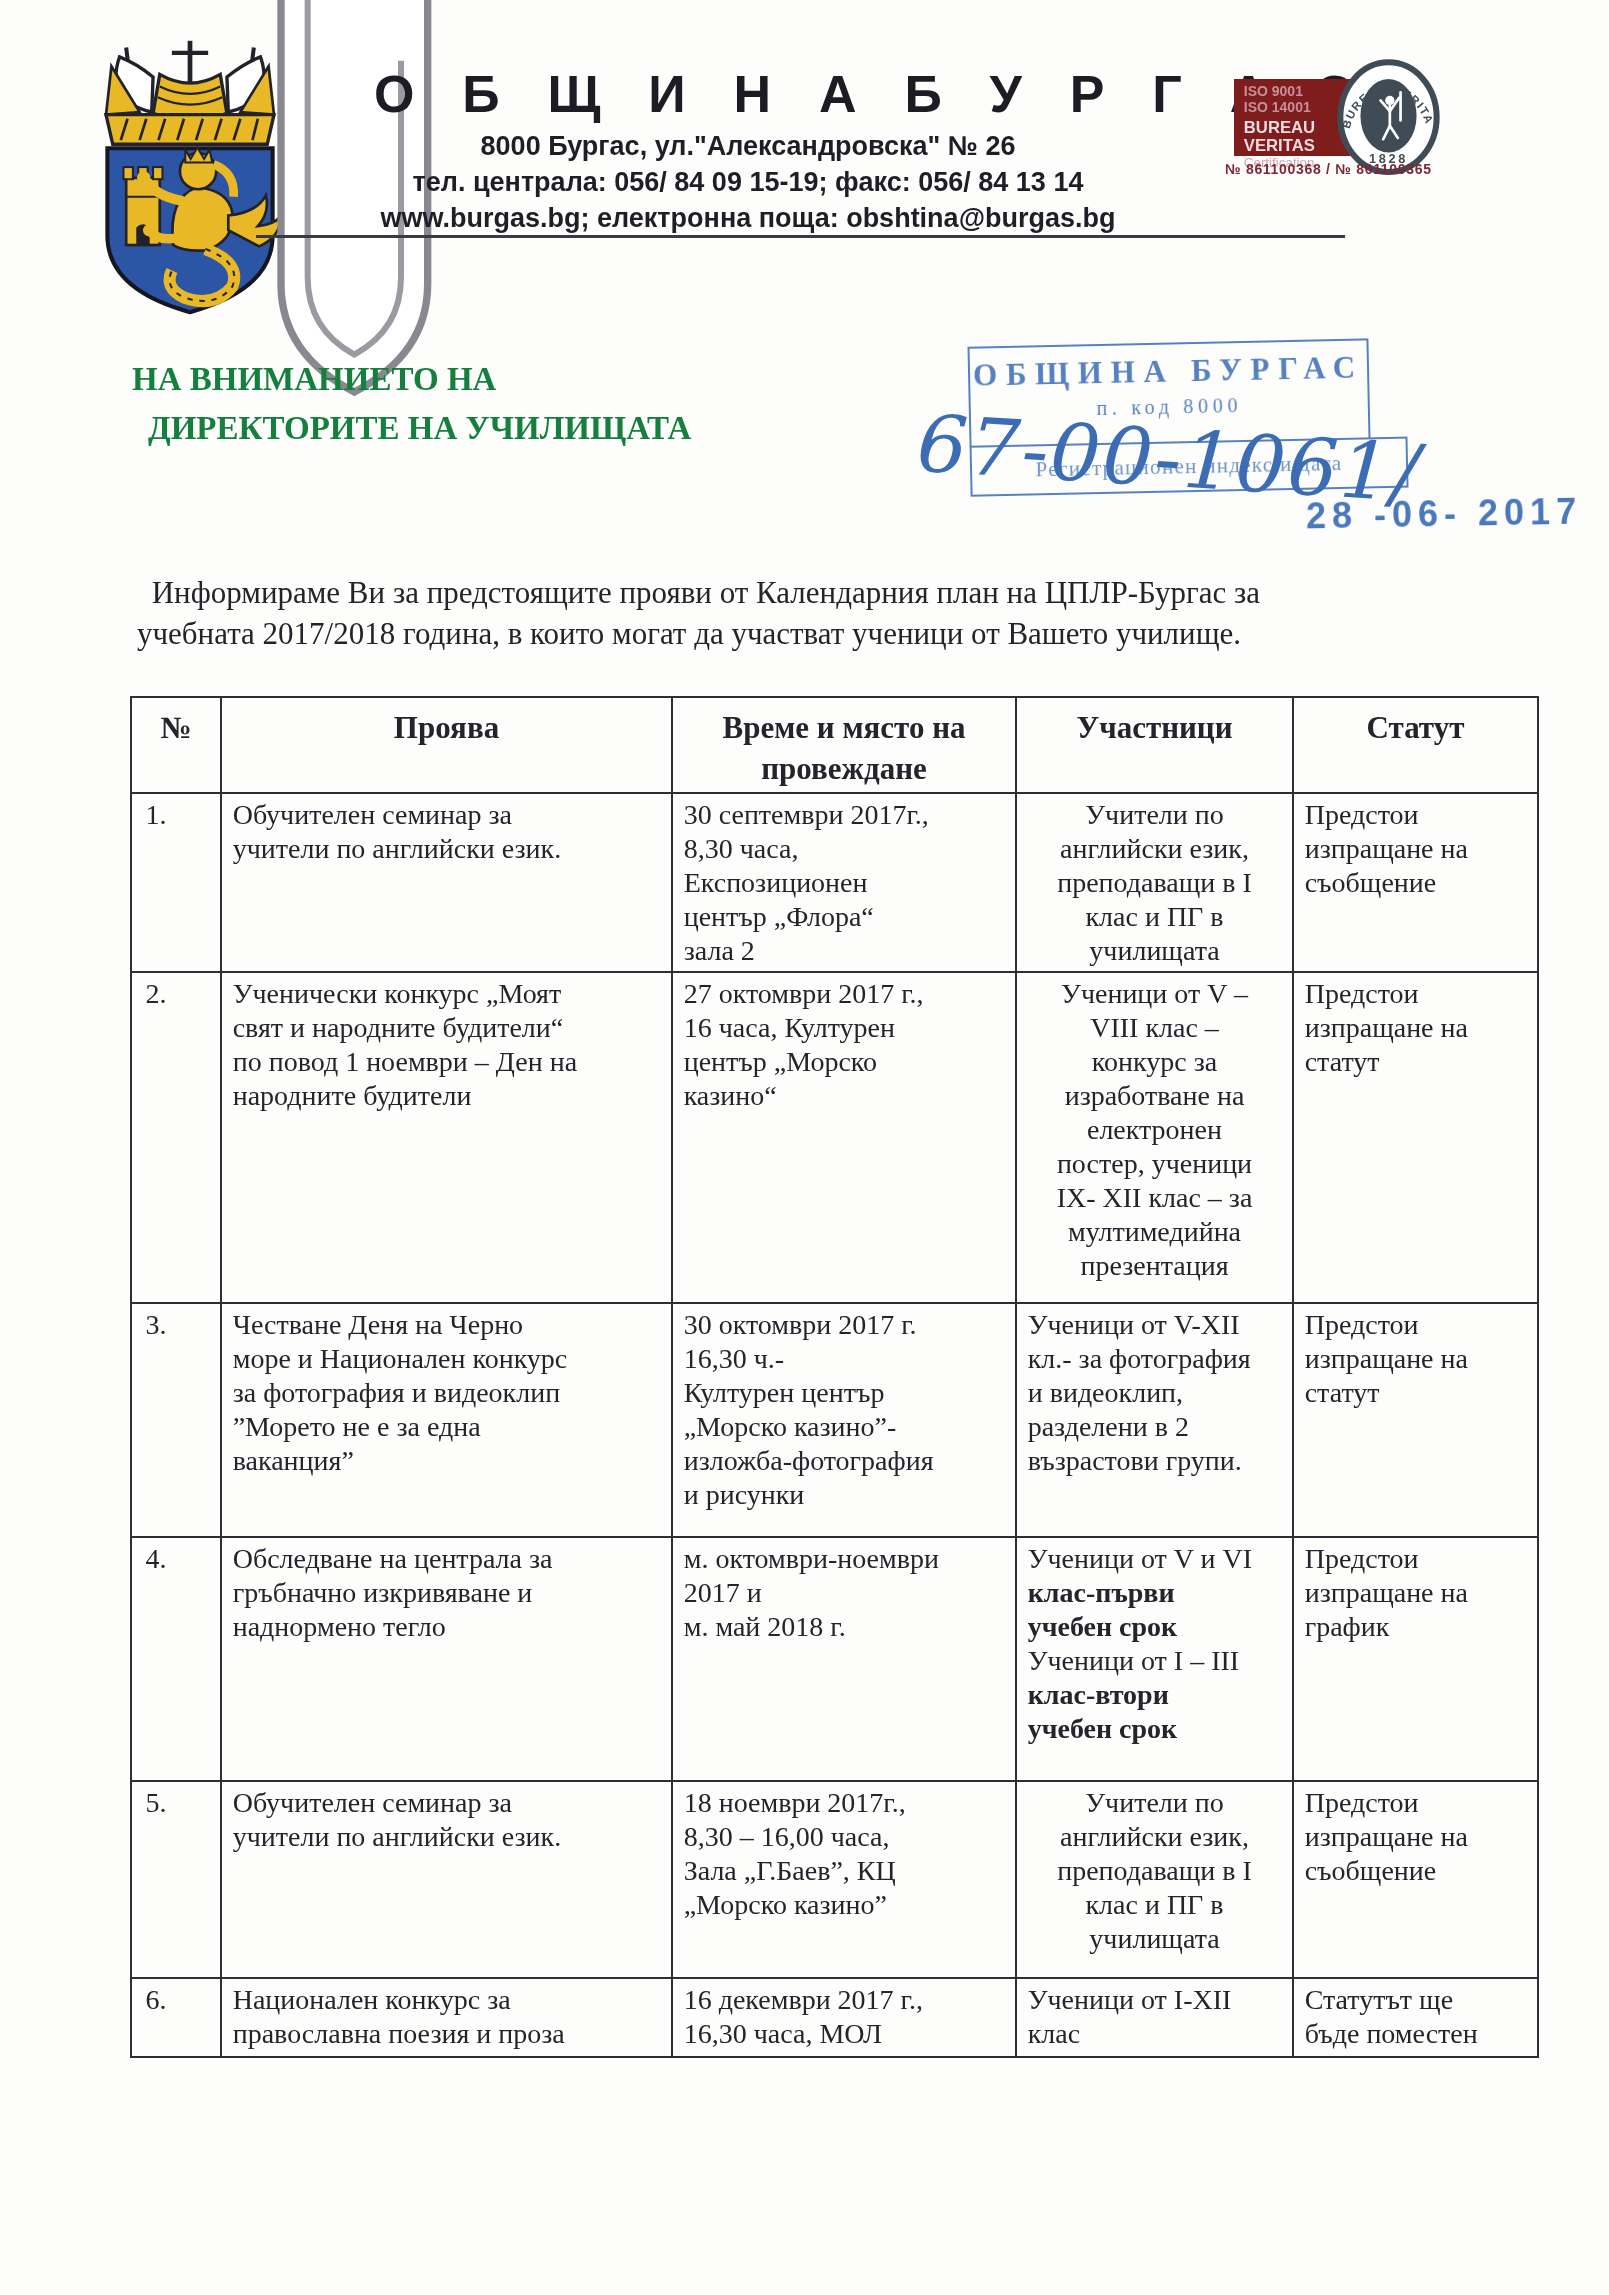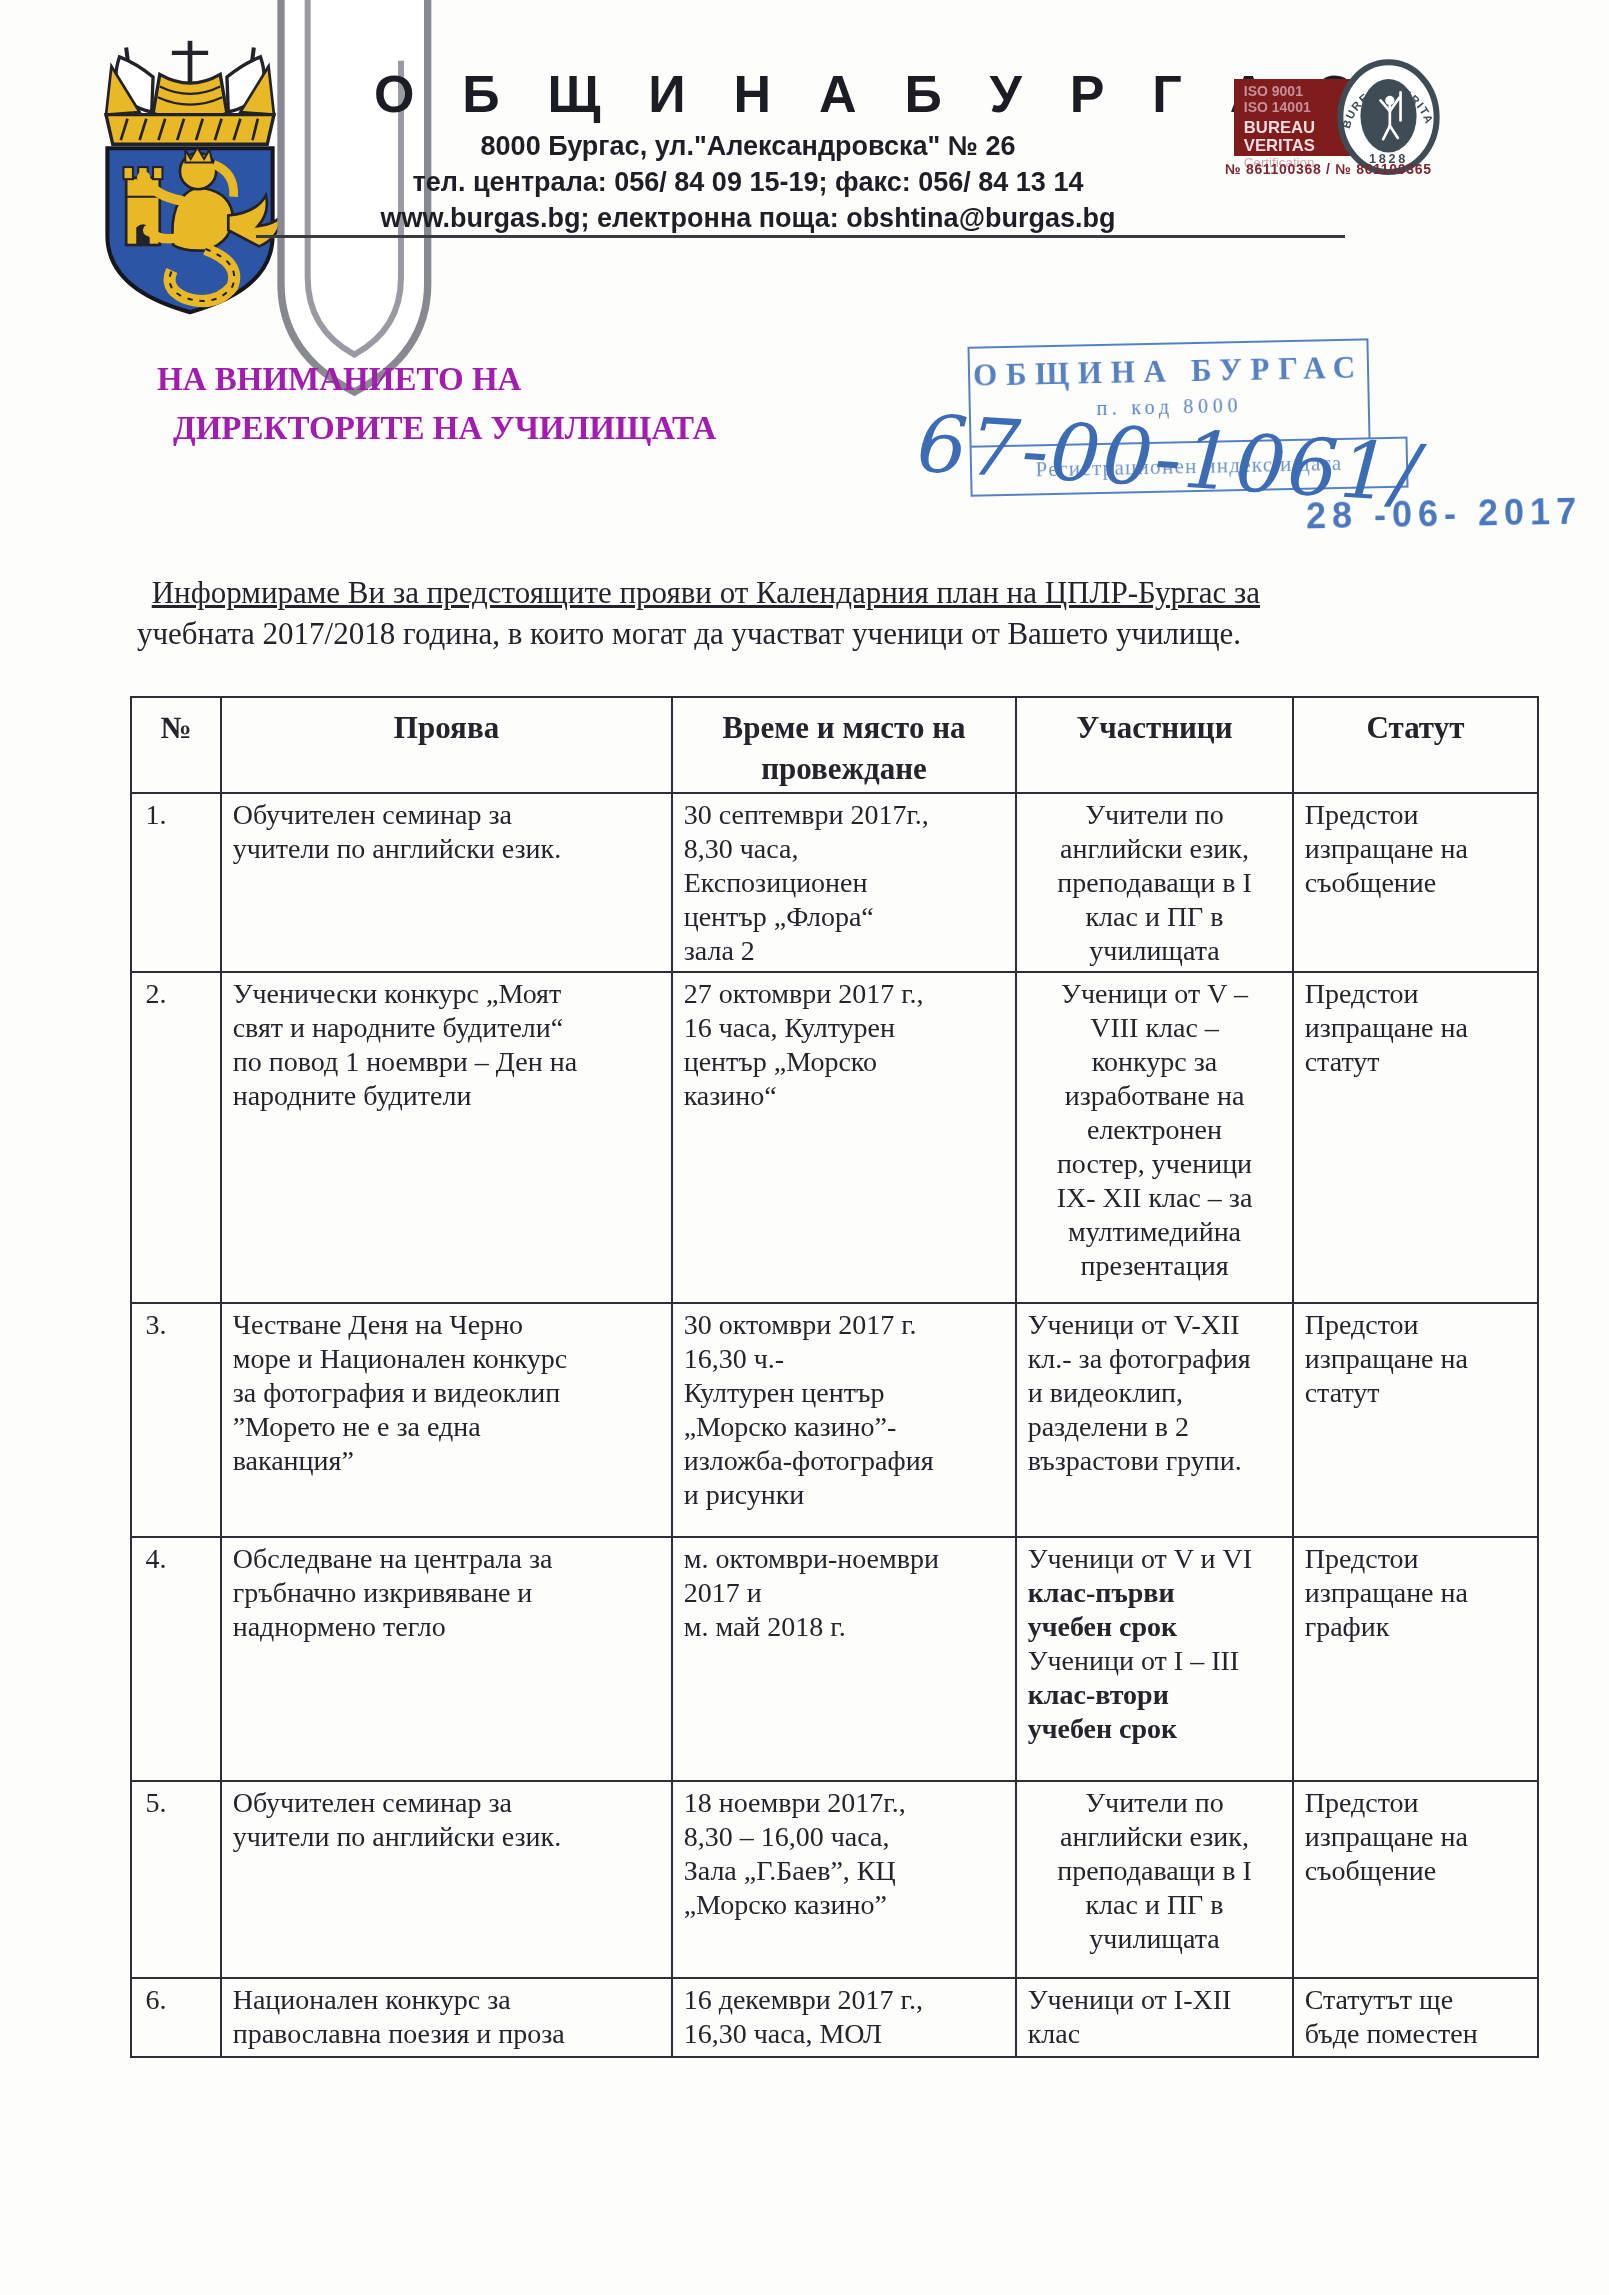--- a/index.html
+++ b/index.html
@@ -42,26 +42,26 @@
         box-sizing:border-box;}
   .stamp-reg-label{font-size:21px;letter-spacing:1.3px;margin-top:10.7px;opacity:.85;white-space:nowrap;}
   .stamp-number{position:absolute;left:917px;top:413px;font-family:"DejaVu Serif",serif;
         font-style:italic;font-size:79px;color:#3c6cb4;transform:rotate(3.5deg);
         letter-spacing:2px;white-space:nowrap;}
   .stamp-date{position:absolute;left:1306px;top:493px;font-family:"Liberation Sans",sans-serif;
         font-weight:bold;font-size:36px;color:#4a78bd;letter-spacing:6px;transform:rotate(-1deg);
         filter:blur(0.3px);white-space:nowrap;}
 
   
-  .attn{position:absolute;left:157px;font-size:33px;font-weight:bold;color:#a21caf;white-space:nowrap;}
+  .attn{position:absolute;left:132px;font-size:33px;font-weight:bold;color:#15803d;white-space:nowrap;}
   .attn1{top:361px;}
   .attn2{top:410px;margin-left:16px;}
   .salut{position:absolute;left:148px;top:517px;font-size:33px;font-weight:bold;color:#23232b;white-space:nowrap;}
   .body-par{position:absolute;left:137px;top:572px;width:1356px;font-size:31px;line-height:41px;color:#23232b;}
-  .body-par .l1{text-indent:14.7px;text-decoration:underline;}
+  .body-par .l1{text-indent:14.7px;}
 
   
   .doc-table{position:absolute;left:130px;top:696px;border-collapse:collapse;table-layout:fixed;}
   .doc-table th,.doc-table td{border:2px solid #2e2e36;vertical-align:top;
         padding:4px 10.7px 2.7px 10.7px;font-size:28px;line-height:34px;color:#24242c;overflow:hidden;}
   .doc-table th{font-weight:bold;text-align:center;font-size:31px;line-height:41px;padding-top:9.4px;}
   td.a-left{text-align:left;}
   td.a-center{text-align:center;}
   td.c-num{padding-left:13.4px;}
   .b{font-weight:bold;}

